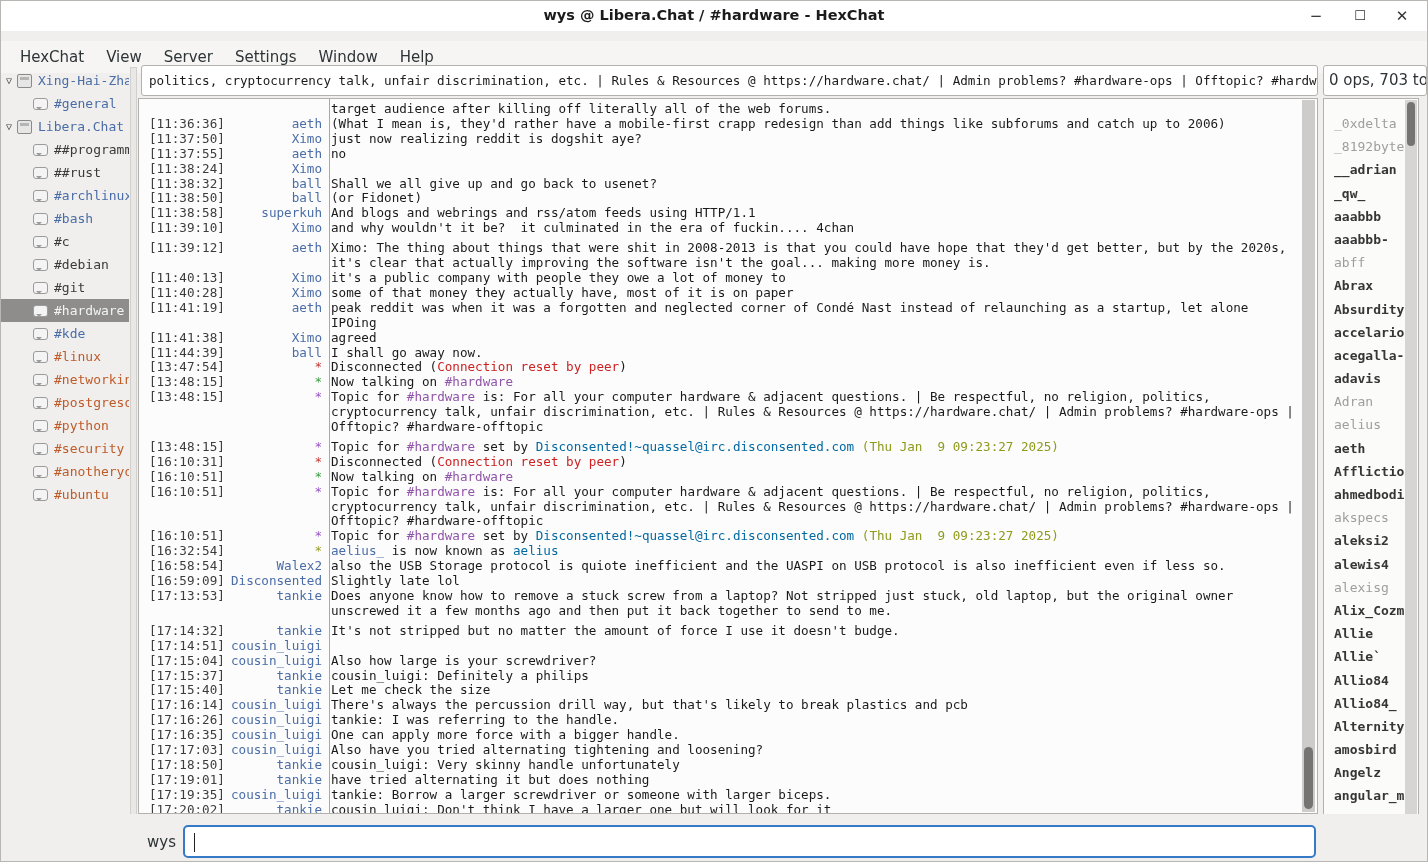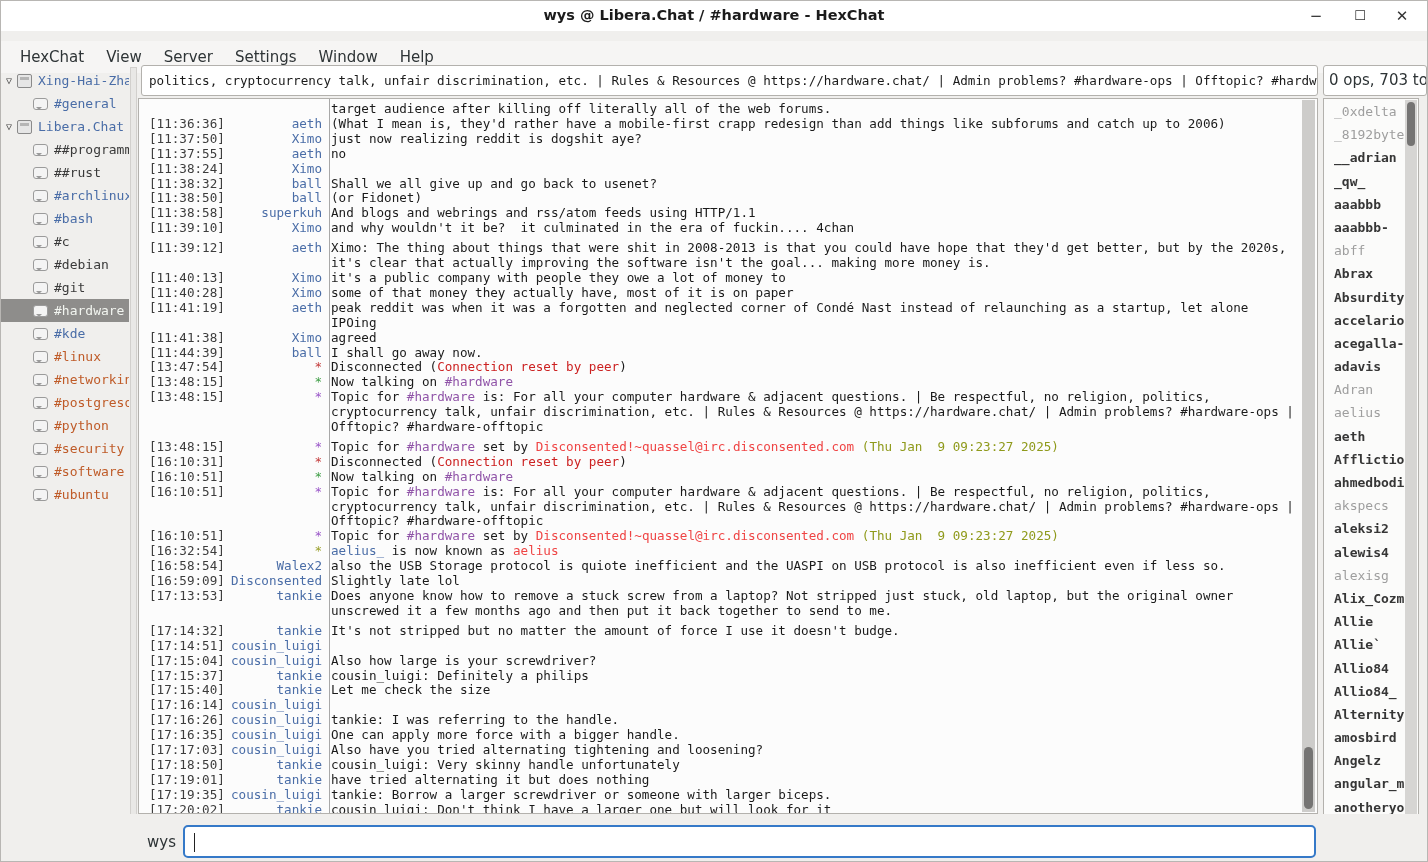--- a/index.html
+++ b/index.html
@@ -52,29 +52,29 @@
   .chat-sep{position:absolute;left:190px;top:0;bottom:0;width:1px;background:#a8a8a8;}
   .chat-lines{position:absolute;left:0;top:3px;right:18px;
               font-family:"DejaVu Sans Mono","Liberation Mono",monospace;font-size:12.6px;line-height:14.9px;}
   .msg{display:grid;grid-template-columns:84px 99px 1fr;}
   .msg.gap{padding-bottom:5px;}
   .m-time{padding-left:10px;color:#3c3c3c;white-space:nowrap;}
   .m-nick{text-align:right;white-space:nowrap;overflow:hidden;}
   .m-text{padding-left:9px;white-space:pre-wrap;word-break:break-word;color:#1a1a1a;}
   .n-nick{color:#4a6da7;}
   .n-star-red{color:#c43c3c;} .n-star-green{color:#3f9e46;} .n-star-purple{color:#9a56c8;} .n-star-olive{color:#9aa02c;}
-  .c-red{color:#cc2222;} .c-teal{color:#ef4444;} .c-purple{color:#9054a8;}
+  .c-red{color:#cc2222;} .c-teal{color:#0369a1;} .c-purple{color:#9054a8;}
   .c-olive{color:#8f9a1b;} .c-blue{color:#4a6da7;}
   .chat-scrolltrack{position:absolute;right:2px;top:1px;bottom:1px;width:13px;background:#cdcccа;}
   .chat-scrolltrack{background:#cdccca;}
   .chat-thumb{position:absolute;left:2px;bottom:3px;width:9px;height:62px;background:#757473;border-radius:5px;}
   
   .userbox{position:absolute;left:1322px;top:97px;width:96px;height:743px;background:#fbfbfa;
            border:1px solid #b3b1ad;box-sizing:border-box;overflow:hidden;}
-  .user-rows{position:absolute;left:0;top:1px;right:13px;
+  .user-rows{position:absolute;left:0;top:13px;right:13px;
              font-family:"DejaVu Sans Mono","Liberation Mono",monospace;font-size:13px;}
   .user-row{height:23.2px;line-height:23.2px;padding-left:10px;white-space:nowrap;overflow:hidden;
             color:#363636;font-weight:600;}
   .user-row.away{color:#9e9e9e;font-weight:400;}
   .user-scrolltrack{position:absolute;right:1px;top:1px;bottom:1px;width:12px;background:#d6d5d3;}
   .user-thumb{position:absolute;left:2px;top:2px;width:8px;height:44px;background:#757473;border-radius:4px;}
   
   .meter1{position:absolute;left:1322px;top:843px;width:96px;height:8px;background:#e8e7e5;
           border:1px solid #bcbab7;box-sizing:border-box;}
   .meter1-fill{position:absolute;left:1px;top:1px;width:26px;height:4px;background:#3584e4;border-radius:2px;}
@@ -210,21 +210,21 @@
       <div class="tree-row col-orange">
         <span class="t-indent"></span>
         <span class="t-indent"></span>
         <span class="chan-icon"></span>
         <span class="t-label">#security</span>
       </div>
       <div class="tree-row col-orange">
         <span class="t-indent"></span>
         <span class="t-indent"></span>
         <span class="chan-icon"></span>
-        <span class="t-label">#software</span>
+        <span class="t-label">#anotheryo</span>
       </div>
       <div class="tree-row col-orange">
         <span class="t-indent"></span>
         <span class="t-indent"></span>
         <span class="chan-icon"></span>
         <span class="t-label">#ubuntu</span>
       </div>
     </div>
   <div class="tree-scroll"></div>
 
@@ -385,20 +385,21 @@
           <span class="m-text"><span>cousin_luigi: Definitely a philips</span></span>
         </div>
         <div class="msg">
           <span class="m-time">[17:15:40]</span>
           <span class="m-nick n-nick">tankie</span>
           <span class="m-text"><span>Let me check the size</span></span>
         </div>
         <div class="msg">
           <span class="m-time">[17:16:14]</span>
           <span class="m-nick n-nick">cousin_luigi</span>
+          <span class="m-text"><span>There's always the percussion drill way, but that's likely to break plastics and pcb</span></span>
         </div>
         <div class="msg">
           <span class="m-time">[17:16:26]</span>
           <span class="m-nick n-nick">cousin_luigi</span>
           <span class="m-text"><span>tankie: I was referring to the handle.</span></span>
         </div>
         <div class="msg">
           <span class="m-time">[17:16:35]</span>
           <span class="m-nick n-nick">cousin_luigi</span>
           <span class="m-text"><span>One can apply more force with a bigger handle.</span></span>

